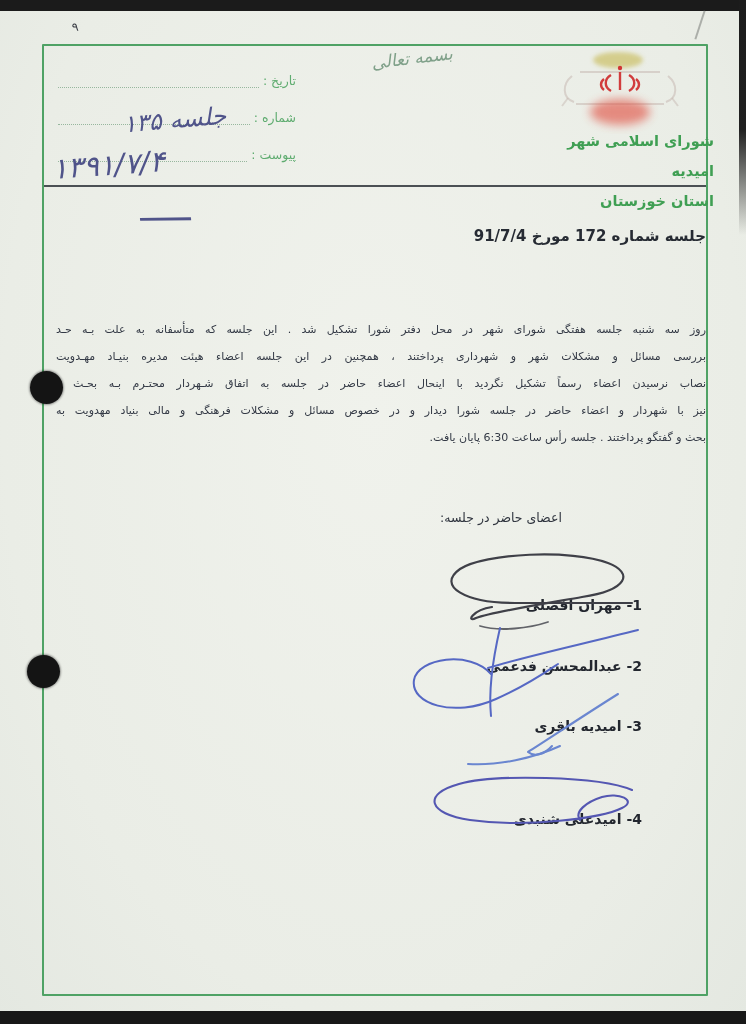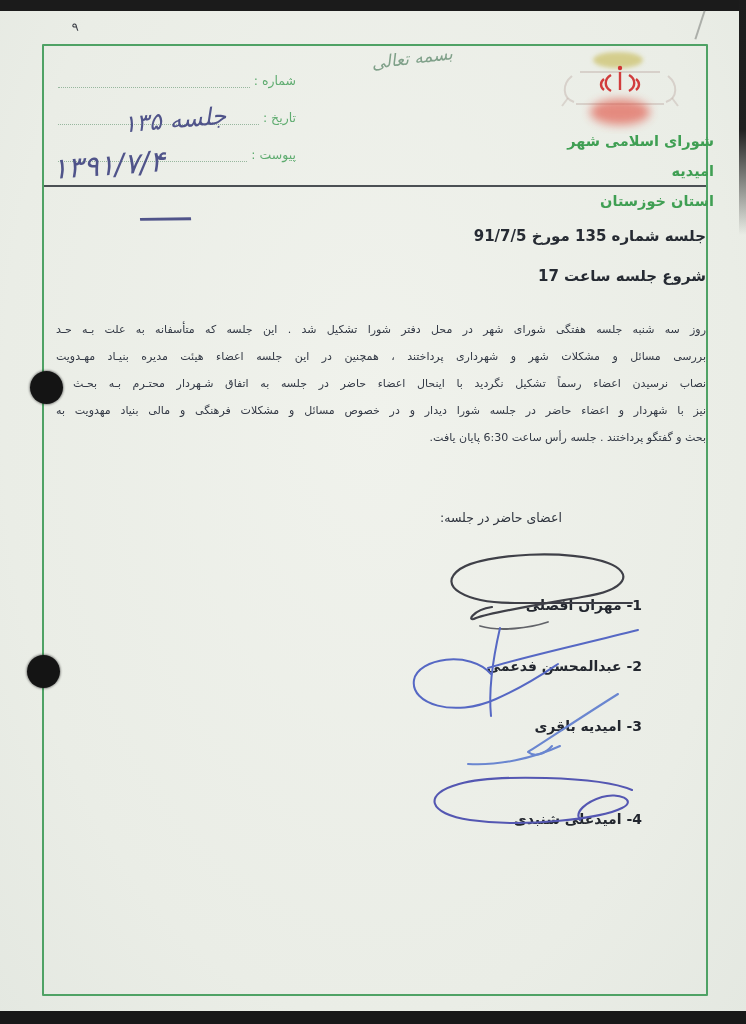--- a/index.html
+++ b/index.html
@@ -68,25 +68,25 @@
 
   <div class="scan-edge-top"></div>
   <div class="scan-edge-bottom"></div>
   <div class="scan-edge-right"></div>
   <div class="frame"></div>
   <div class="corner-mark"></div>
   <div class="page-mark">۹</div>
 
   <div class="ref-box">
     <div class="ref-row">
-      <span class="ref-label">شماره :</span>
+      <span class="ref-label">تاریخ :</span>
       <span class="ref-leader"></span>
     </div>
     <div class="ref-row">
-      <span class="ref-label">تاریخ :</span>
+      <span class="ref-label">شماره :</span>
       <span class="ref-leader"></span>
     </div>
     <div class="ref-row">
       <span class="ref-label">پیوست :</span>
       <span class="ref-leader"></span>
     </div>
     <span class="hw hw-number">جلسه ۱۳۵</span>
     <span class="hw hw-date">۱۳۹۱/۷/۴</span>
     <span class="hw hw-dash">—</span>
   </div>
@@ -119,22 +119,21 @@
   </div>
 
   <div class="org">
     <div>شورای اسلامی شهر امیدیه</div>
     <div>استان خوزستان</div>
   </div>
 
   <div class="separator"></div>
 
   <div class="heading">
-    <div>جلسه شماره 135 مورخ 91/7/5</div>
-    <div>شروع جلسه ساعت 17</div>
+    <div>جلسه شماره 172 مورخ 91/7/4</div>
   </div>
 
   <div class="body-text">
     <div class="body-line">روز سه شنبه جلسه هفتگی شورای شهر در محل دفتر شورا تشکیل شد . این جلسه که متأسفانه به علت بـه حـد</div>
     <div class="body-line">بررسی مسائل و مشکلات شهر و شهرداری پرداختند ، همچنین در این جلسه اعضاء هیئت مدیره بنیـاد مهـدویت</div>
     <div class="body-line">نصاب نرسیدن اعضاء رسماً تشکیل نگردید با اینحال اعضاء حاضر در جلسه به اتفاق شـهردار محتـرم بـه بحـث و</div>
     <div class="body-line">نیز با شهردار و اعضاء حاضر در جلسه شورا دیدار و در خصوص مسائل و مشکلات فرهنگی و مالی بنیاد مهدویت به</div>
     <div class="body-line last">بحث و گفتگو پرداختند . جلسه رأس ساعت 6:30 پایان یافت.</div>
   </div>
 

